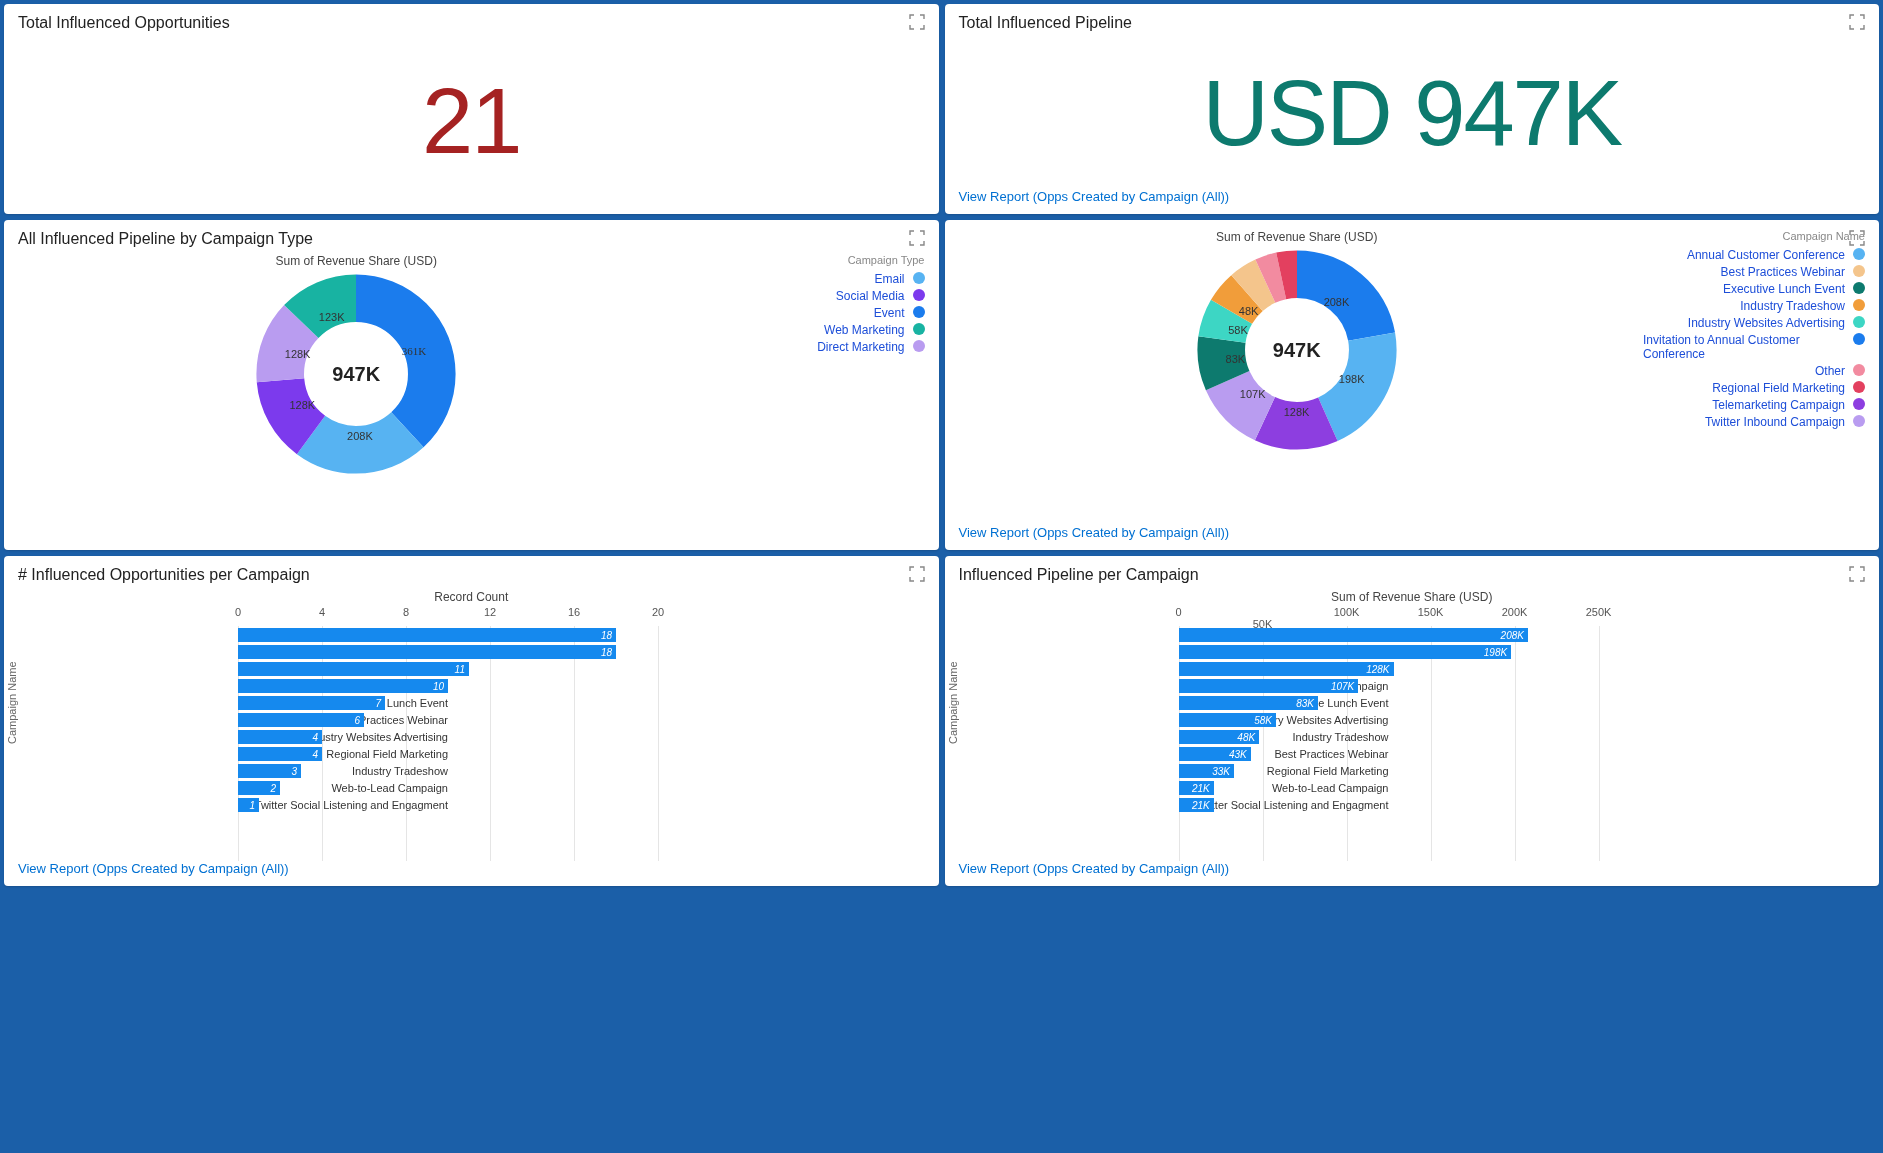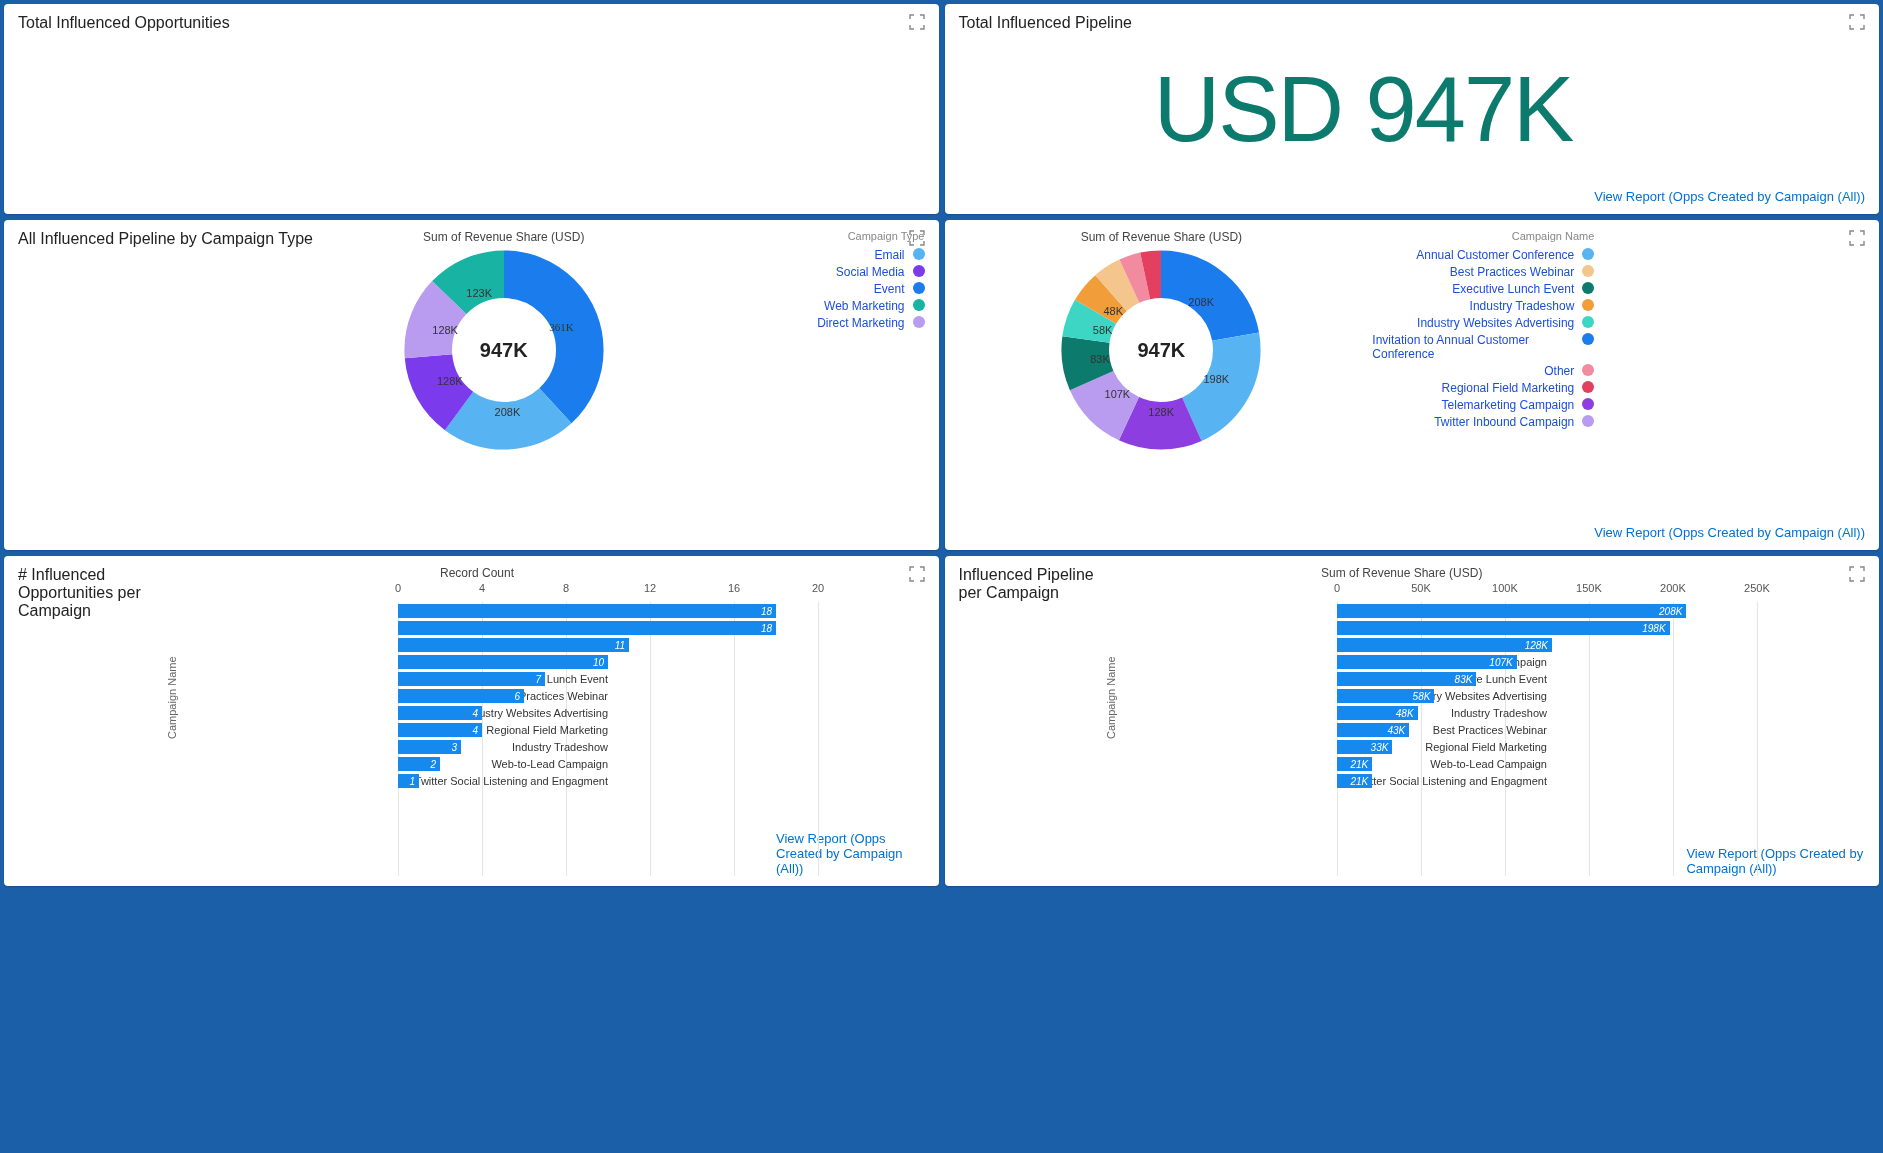--- a/index.html
+++ b/index.html
@@ -14,21 +14,21 @@
     grid-template-rows: 210px 330px 330px;
     gap: 6px;
   }
   .card {
     background: #fff;
     border-radius: 4px;
     box-shadow: 0 1px 2px rgba(0,0,0,0.15);
     padding: 10px 14px;
     position: relative;
     display: flex;
-    flex-direction: row;
+    flex-direction: column;
   }
   .card-title {
     font-size: 16px;
     color: #222;
     font-weight: 400;
     margin-bottom: 6px;
   }
   .expand-icon {
     position: absolute;
     top: 10px;
@@ -204,20 +204,21 @@
 
 <div class="grid">
 
   <div class="card">
     <div class="card-title">Total Influenced Opportunities</div>
     <span class="expand-icon">
       <svg viewBox="0 0 16 16" fill="none" stroke="#888" stroke-width="1.4">
           <path d="M1 5V1h4M15 5V1h-4M1 11v4h4M15 11v4h-4"></path>
         </svg>
     </span>
+    <div class="metric-big metric-red">21</div>
   </div>
 
   <div class="card">
     <div class="card-title">Total Influenced Pipeline</div>
     <span class="expand-icon">
       <svg viewBox="0 0 16 16" fill="none" stroke="#888" stroke-width="1.4">
           <path d="M1 5V1h4M15 5V1h-4M1 11v4h4M15 11v4h-4"></path>
         </svg>
     </span>
     <div class="metric-big metric-teal">USD 947K</div>
@@ -446,21 +447,21 @@
     <span class="expand-icon">
       <svg viewBox="0 0 16 16" fill="none" stroke="#888" stroke-width="1.4">
           <path d="M1 5V1h4M15 5V1h-4M1 11v4h4M15 11v4h-4"></path>
         </svg>
     </span>
     <div class="chart-body">
       <div class="bar-chart" id="bar-pipe">
         <div class="bar-subtitle">Sum of Revenue Share (USD)</div>
         <div class="bar-axis-top" id="bar-pipe-axis">
             <div class="tick" style="left: 220px;">0</div>
-            <div class="tick" style="left: 304px;">50K</div>
+            <div class="tick" style="left: 304px; margin-top: 12px;">50K</div>
             <div class="tick" style="left: 388px;">100K</div>
             <div class="tick" style="left: 472px;">150K</div>
             <div class="tick" style="left: 556px;">200K</div>
             <div class="tick" style="left: 640px;">250K</div>
           </div>
         <div class="bar-rows" id="bar-pipe-rows">
           <div class="y-axis-label">Campaign Name</div>
         <div class="gridline" style="left: 220px;"></div>
             <div class="gridline" style="left: 304px;"></div>
             <div class="gridline" style="left: 388px;"></div>

